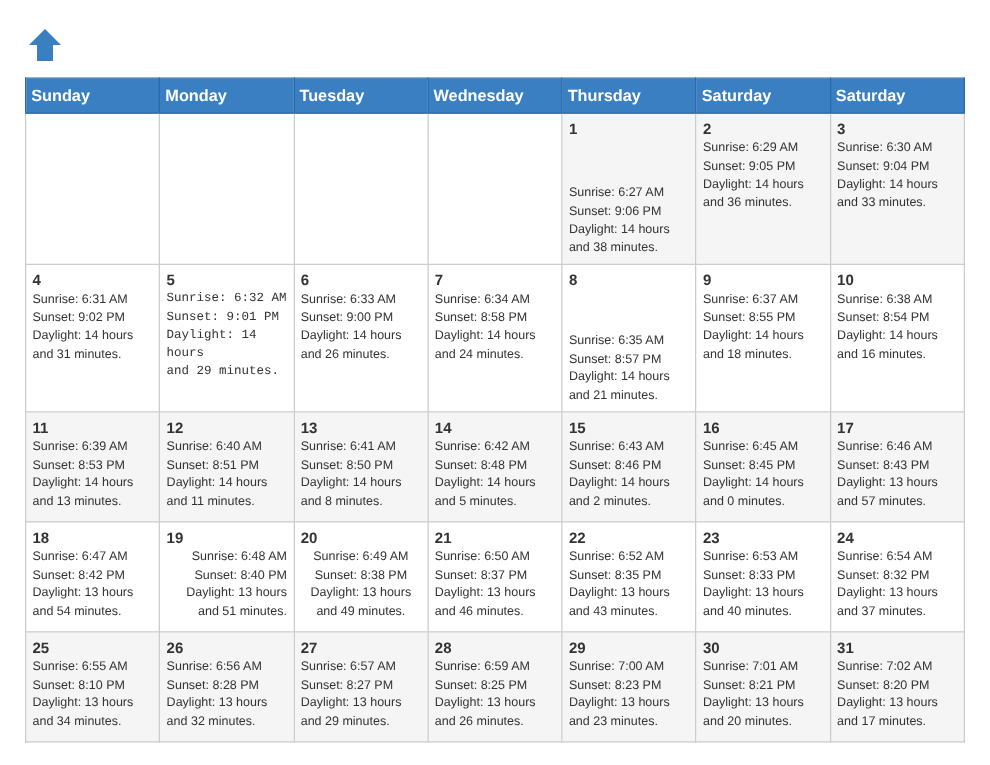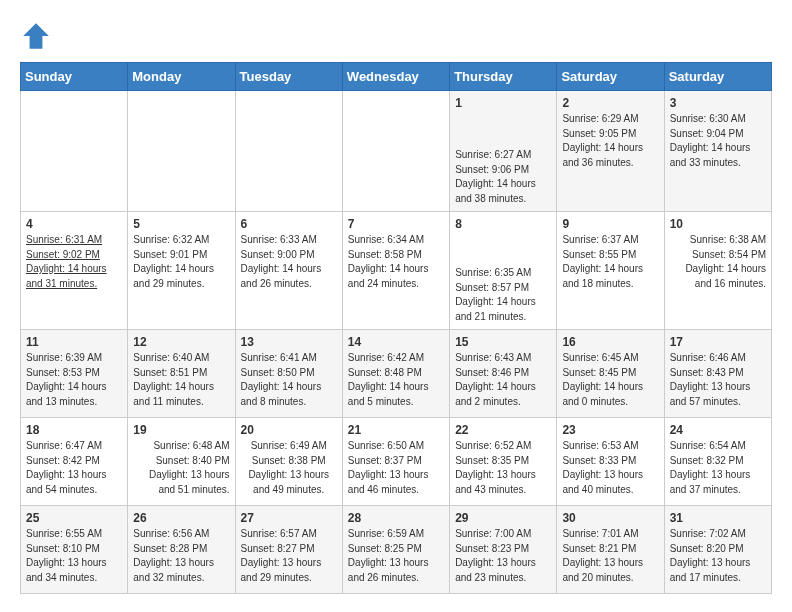--- a/index.html
+++ b/index.html
@@ -148,28 +148,28 @@
           <span class="day-number">3</span>
           <div class="day-info" style="white-space: pre-line;">Sunrise: 6:30 AM
 Sunset: 9:04 PM
 Daylight: 14 hours
 and 33 minutes.</div>
         </td>
       </tr>
       <tr>
         <td>
           <span class="day-number">4</span>
-          <div class="day-info" style="white-space: pre-line; text-decoration: underline;">Sunrise: 6:31 AM
+          <div class="day-info" style="white-space: pre-line;">Sunrise: 6:31 AM
 Sunset: 9:02 PM
 Daylight: 14 hours
 and 31 minutes.</div>
         </td>
         <td>
           <span class="day-number">5</span>
-          <div class="day-info" style="white-space: pre-line;">Sunrise: 6:32 AM
+          <div class="day-info" style="white-space: pre-line; font-family: Liberation Mono, monospace;">Sunrise: 6:32 AM
 Sunset: 9:01 PM
 Daylight: 14 hours
 and 29 minutes.</div>
         </td>
         <td>
           <span class="day-number">6</span>
           <div class="day-info" style="white-space: pre-line;">Sunrise: 6:33 AM
 Sunset: 9:00 PM
 Daylight: 14 hours
 and 26 minutes.</div>
@@ -190,21 +190,21 @@
         </td>
         <td>
           <span class="day-number">9</span>
           <div class="day-info" style="white-space: pre-line;">Sunrise: 6:37 AM
 Sunset: 8:55 PM
 Daylight: 14 hours
 and 18 minutes.</div>
         </td>
         <td>
           <span class="day-number">10</span>
-          <div class="day-info" style="white-space: pre-line; text-align: right;">Sunrise: 6:38 AM
+          <div class="day-info" style="white-space: pre-line;">Sunrise: 6:38 AM
 Sunset: 8:54 PM
 Daylight: 14 hours
 and 16 minutes.</div>
         </td>
       </tr>
       <tr>
         <td>
           <span class="day-number">11</span>
           <div class="day-info" style="white-space: pre-line;">Sunrise: 6:39 AM
 Sunset: 8:53 PM

